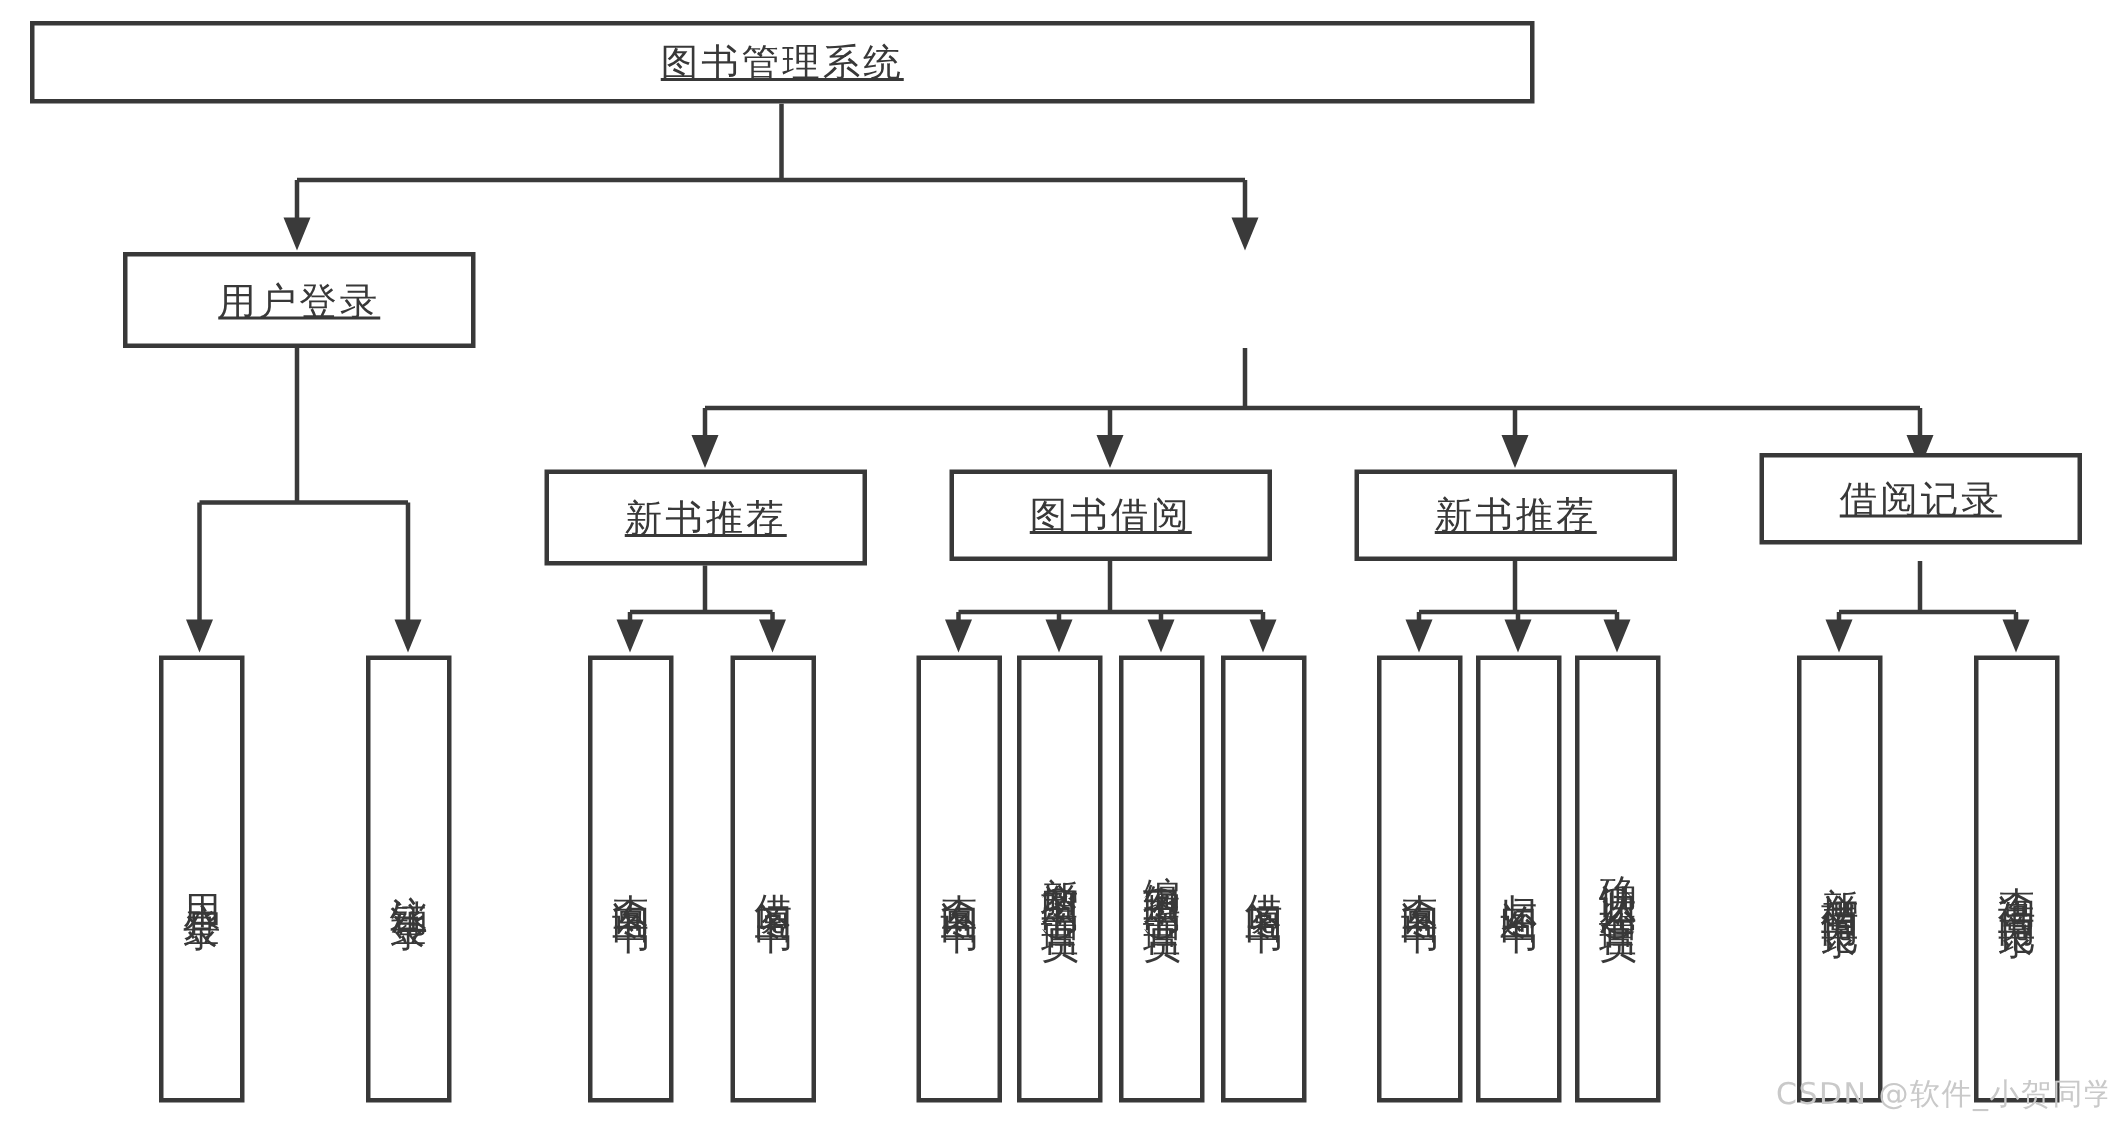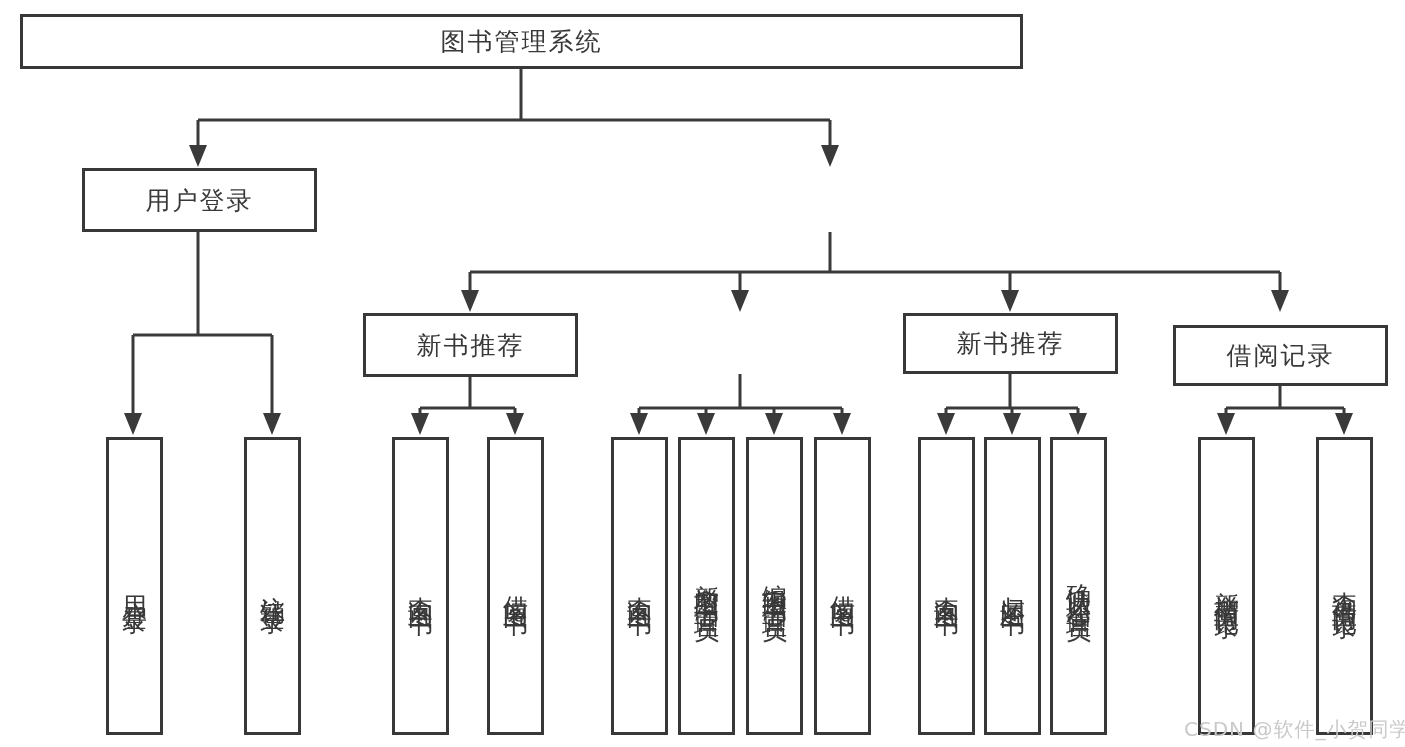--- a/index.html
+++ b/index.html
@@ -29,20 +29,21 @@
     display: flex;
     align-items: center;
     justify-content: center;
     color: #383838;
   }
   .hlabel {
     font-size: 25px;
     letter-spacing: 2px;
     white-space: nowrap;
     color: #383838;
+    text-decoration: underline;
   }
   .leaf .vtext {
     writing-mode: vertical-rl;
     text-orientation: mixed;
     font-size: 25px;
     letter-spacing: 5px;
     line-height: 1;
     color: #383838;
     white-space: nowrap;
   }
@@ -124,24 +125,27 @@
     <span class="hlabel">图书管理系统</span>
   </div>
 
   <div class="box" style="left:82px;top:168px;width:235px;height:64px">
     <span class="hlabel">用户登录</span>
   </div>
 
   <div class="box" style="left:363px;top:313px;width:215px;height:64px">
     <span class="hlabel">新书推荐</span>
   </div>
+  <div class="box" style="left:633px;top:313px;width:215px;height:61px">
+    <span class="hlabel">图书借阅</span>
+  </div>
   <div class="box" style="left:903px;top:313px;width:215px;height:61px">
     <span class="hlabel">新书推荐</span>
   </div>
-  <div class="box" style="left:1173px;top:325px;width:215px;height:61px">
+  <div class="box" style="left:1173px;top:302px;width:215px;height:61px">
     <span class="hlabel">借阅记录</span>
   </div>
 
   <div class="box leaf" style="left:106px;top:437px;width:57px;height:298px">
     <span class="vtext">用户登录</span>
   </div>
   <div class="box leaf" style="left:244px;top:437px;width:57px;height:298px">
     <span class="vtext">注销登录</span>
   </div>
 

